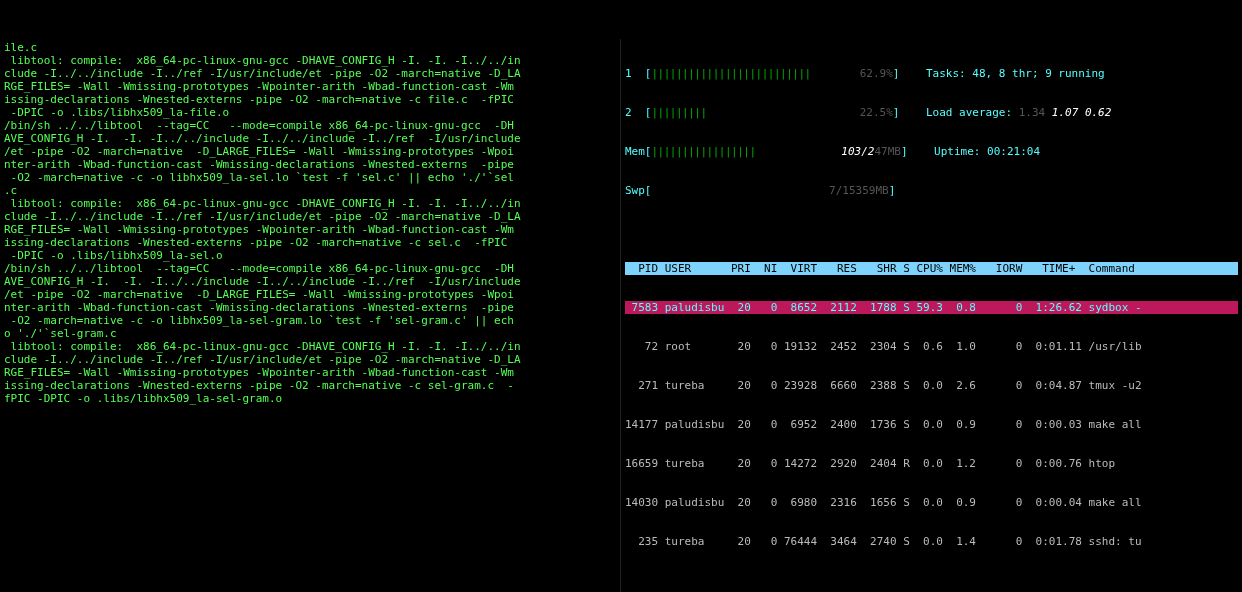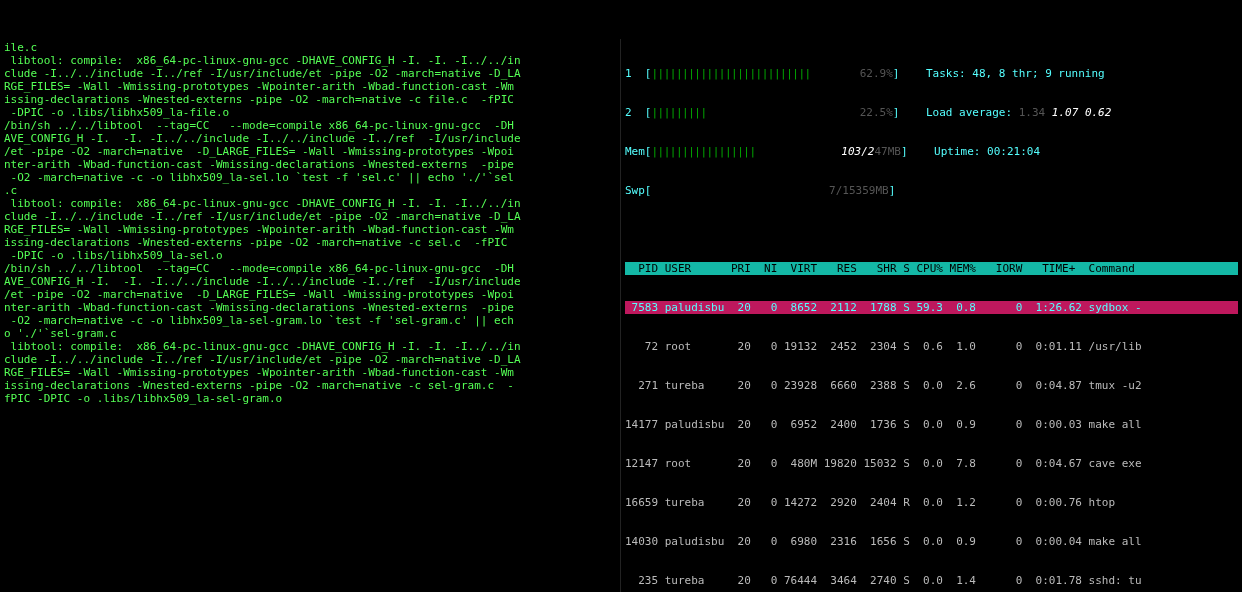--- a/index.html
+++ b/index.html
@@ -17,21 +17,21 @@
 .container { display: flex; flex-direction: column; height: 100%; }
 .main { display: flex; flex: 1; }
 .left { width: 621px; display: flex; flex-direction: column; border-right: 1px solid #222; }
 .right { flex: 1; display: flex; flex-direction: column; }
 .compile { flex: 1; overflow: hidden; padding: 2px 4px; }
 .htop { padding: 2px 4px; }
 .green { color: #5f5; }
 .gray { color: #555; }
 .cyan { color: #5ff; }
 .white { color: #fff; font-style: italic; }
-.hdr { background: #14b8a6; color: #000; }
+.hdr { background: #7dd3fc; color: #000; }
 .selrow { background: #be185d; color: #5ff; }
 .bars { letter-spacing: -0.5px; }
 .cpubar .g { color: #0a0; }
 </style>
 </head>
 <body>
 
 
 <div class="container">
   <div class="main">
@@ -75,21 +75,20 @@
         <div class="cpubar"><span class="cyan">1  [</span><span class="g bars">||||||||||||||||||||||||||        </span><span class="gray">62.9%</span><span class="cyan">]</span>    <span class="cyan">Tasks: 48, 8 thr; 9 running</span></div>
         <div class="cpubar"><span class="cyan">2  [</span><span class="g bars">|||||||||                         </span><span class="gray">22.5%</span><span class="cyan">]</span>    <span class="cyan">Load average: </span><span class="gray">1.34</span><span class="white"> 1.07 0.62</span></div>
         <div class="cpubar"><span class="cyan">Mem[</span><span class="g bars">|||||||||||||||||              </span><span class="white">103/2</span><span class="gray">47MB</span><span class="cyan">]</span>    <span class="cyan">Uptime: 00:21:04</span></div>
         <div class="cpubar"><span class="cyan">Swp[</span><span class="bars">                             </span><span class="gray">7/15359MB</span><span class="cyan">]</span></div>
         <div>&nbsp;</div>
         <div class="hdr">  PID USER      PRI  NI  VIRT   RES   SHR S CPU% MEM%   IORW   TIME+  Command </div>
         <div class="selrow"> 7583 paludisbu  20   0  8652  2112  1788 S 59.3  0.8      0  1:26.62 sydbox -</div>
         <div><span>   72 root       20   0 19132  2452  2304 S  0.6  1.0      0  0:01.11 /usr/lib</span></div>
         <div><span>  271 tureba     20   0 23928  6660  2388 S  0.0  2.6      0  0:04.87 tmux -u2</span></div>
         <div><span>14177 paludisbu  20   0  6952  2400  1736 S  0.0  0.9      0  0:00.03 make all</span></div>
-        <div><span>12147 root       20   0  480M 19820 15032 S  0.0  7.8      0  0:04.67 cave exe</span></div>
         <div><span>16659 tureba     20   0 14272  2920  2404 R  0.0  1.2      0  0:00.76 htop</span></div>
         <div><span>14030 paludisbu  20   0  6980  2316  1656 S  0.0  0.9      0  0:00.04 make all</span></div>
         <div><span>  235 tureba     20   0 76444  3464  2740 S  0.0  1.4      0  0:01.78 sshd: tu</span></div>
         
         
         
         
       </div>
 
       

